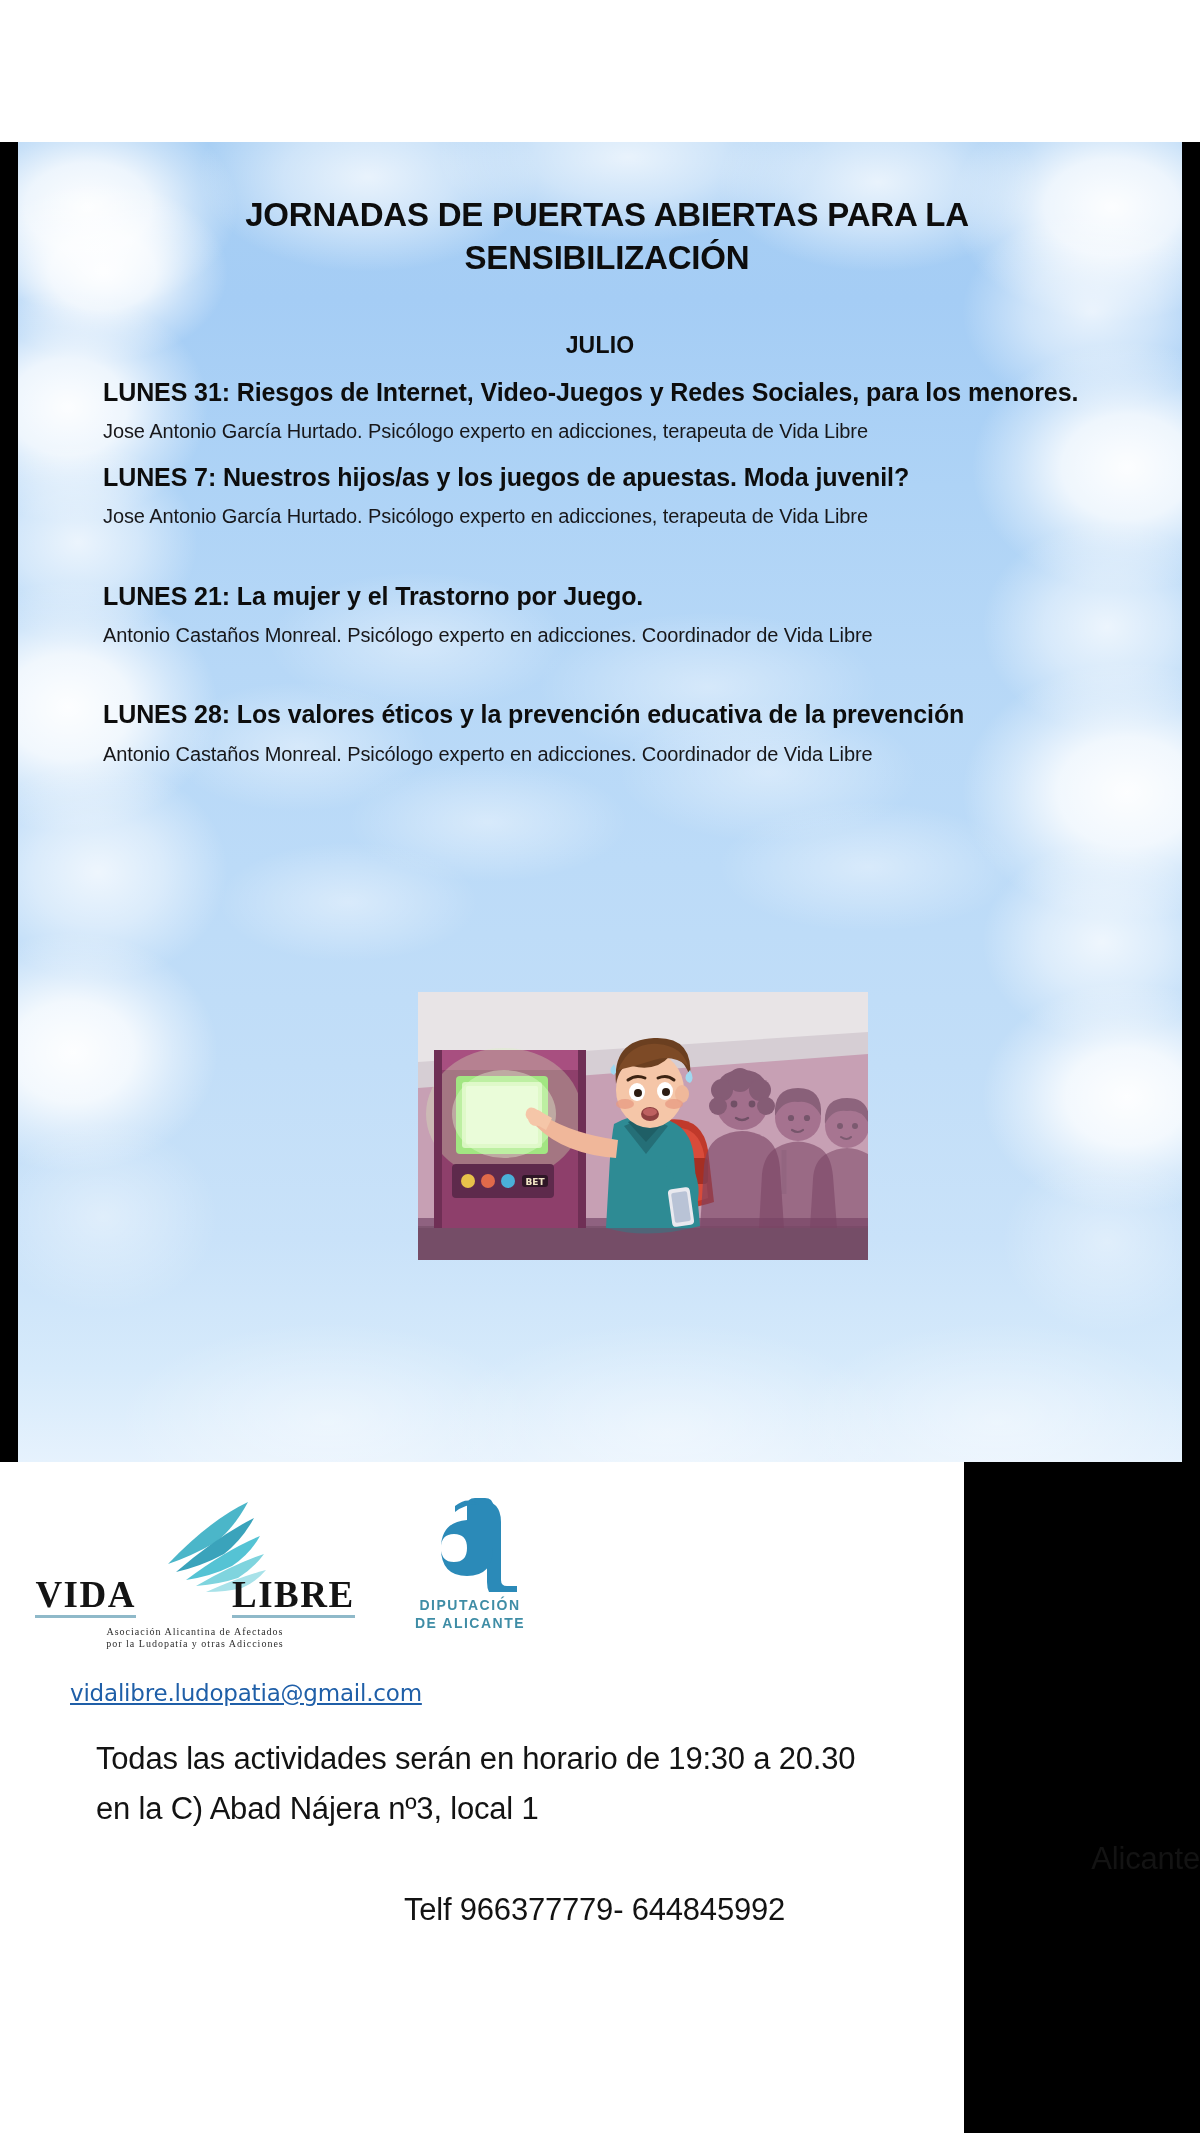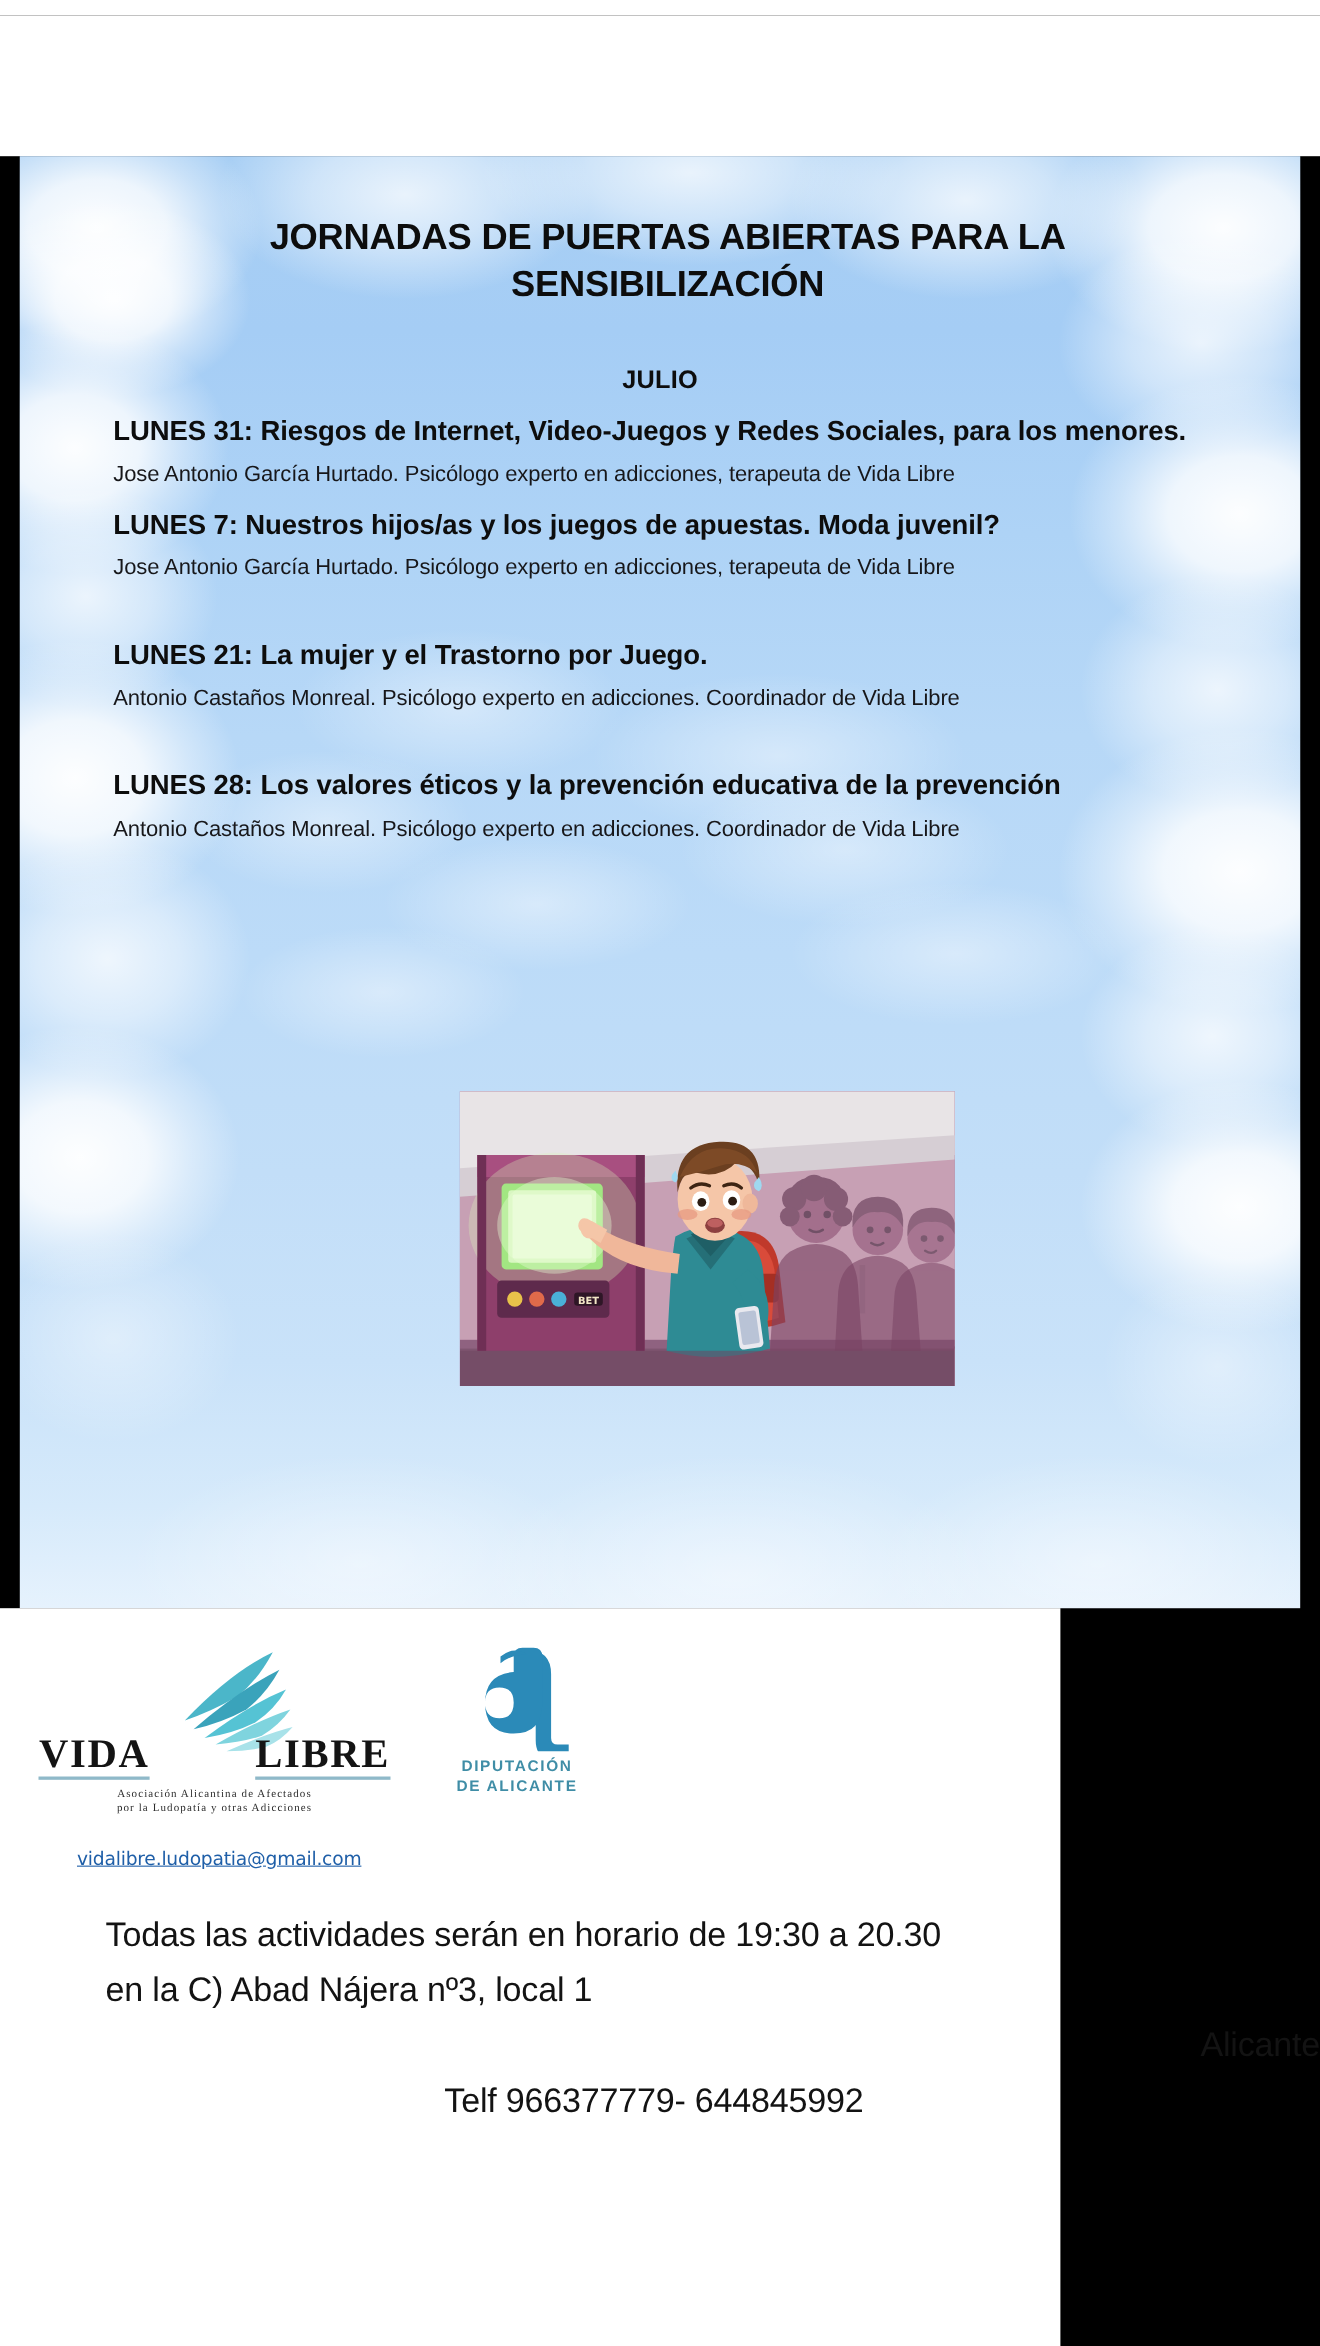--- a/index.html
+++ b/index.html
@@ -251,21 +251,21 @@
     letter-spacing: 1.5px;
     font-weight: bold;
     color: #3f8da6;
   }
 
   
   .email {
     position: absolute;
     left: 70px;
     top: 218px;
-    font-size: 17px;
+    font-size: 23px;
     color: #1f5fa8;
     text-decoration: underline;
     font-family: "DejaVu Sans", sans-serif;
     letter-spacing: -0.2px;
   }
 
   .info-block {
     position: absolute;
     left: 0;
     top: 272px;

